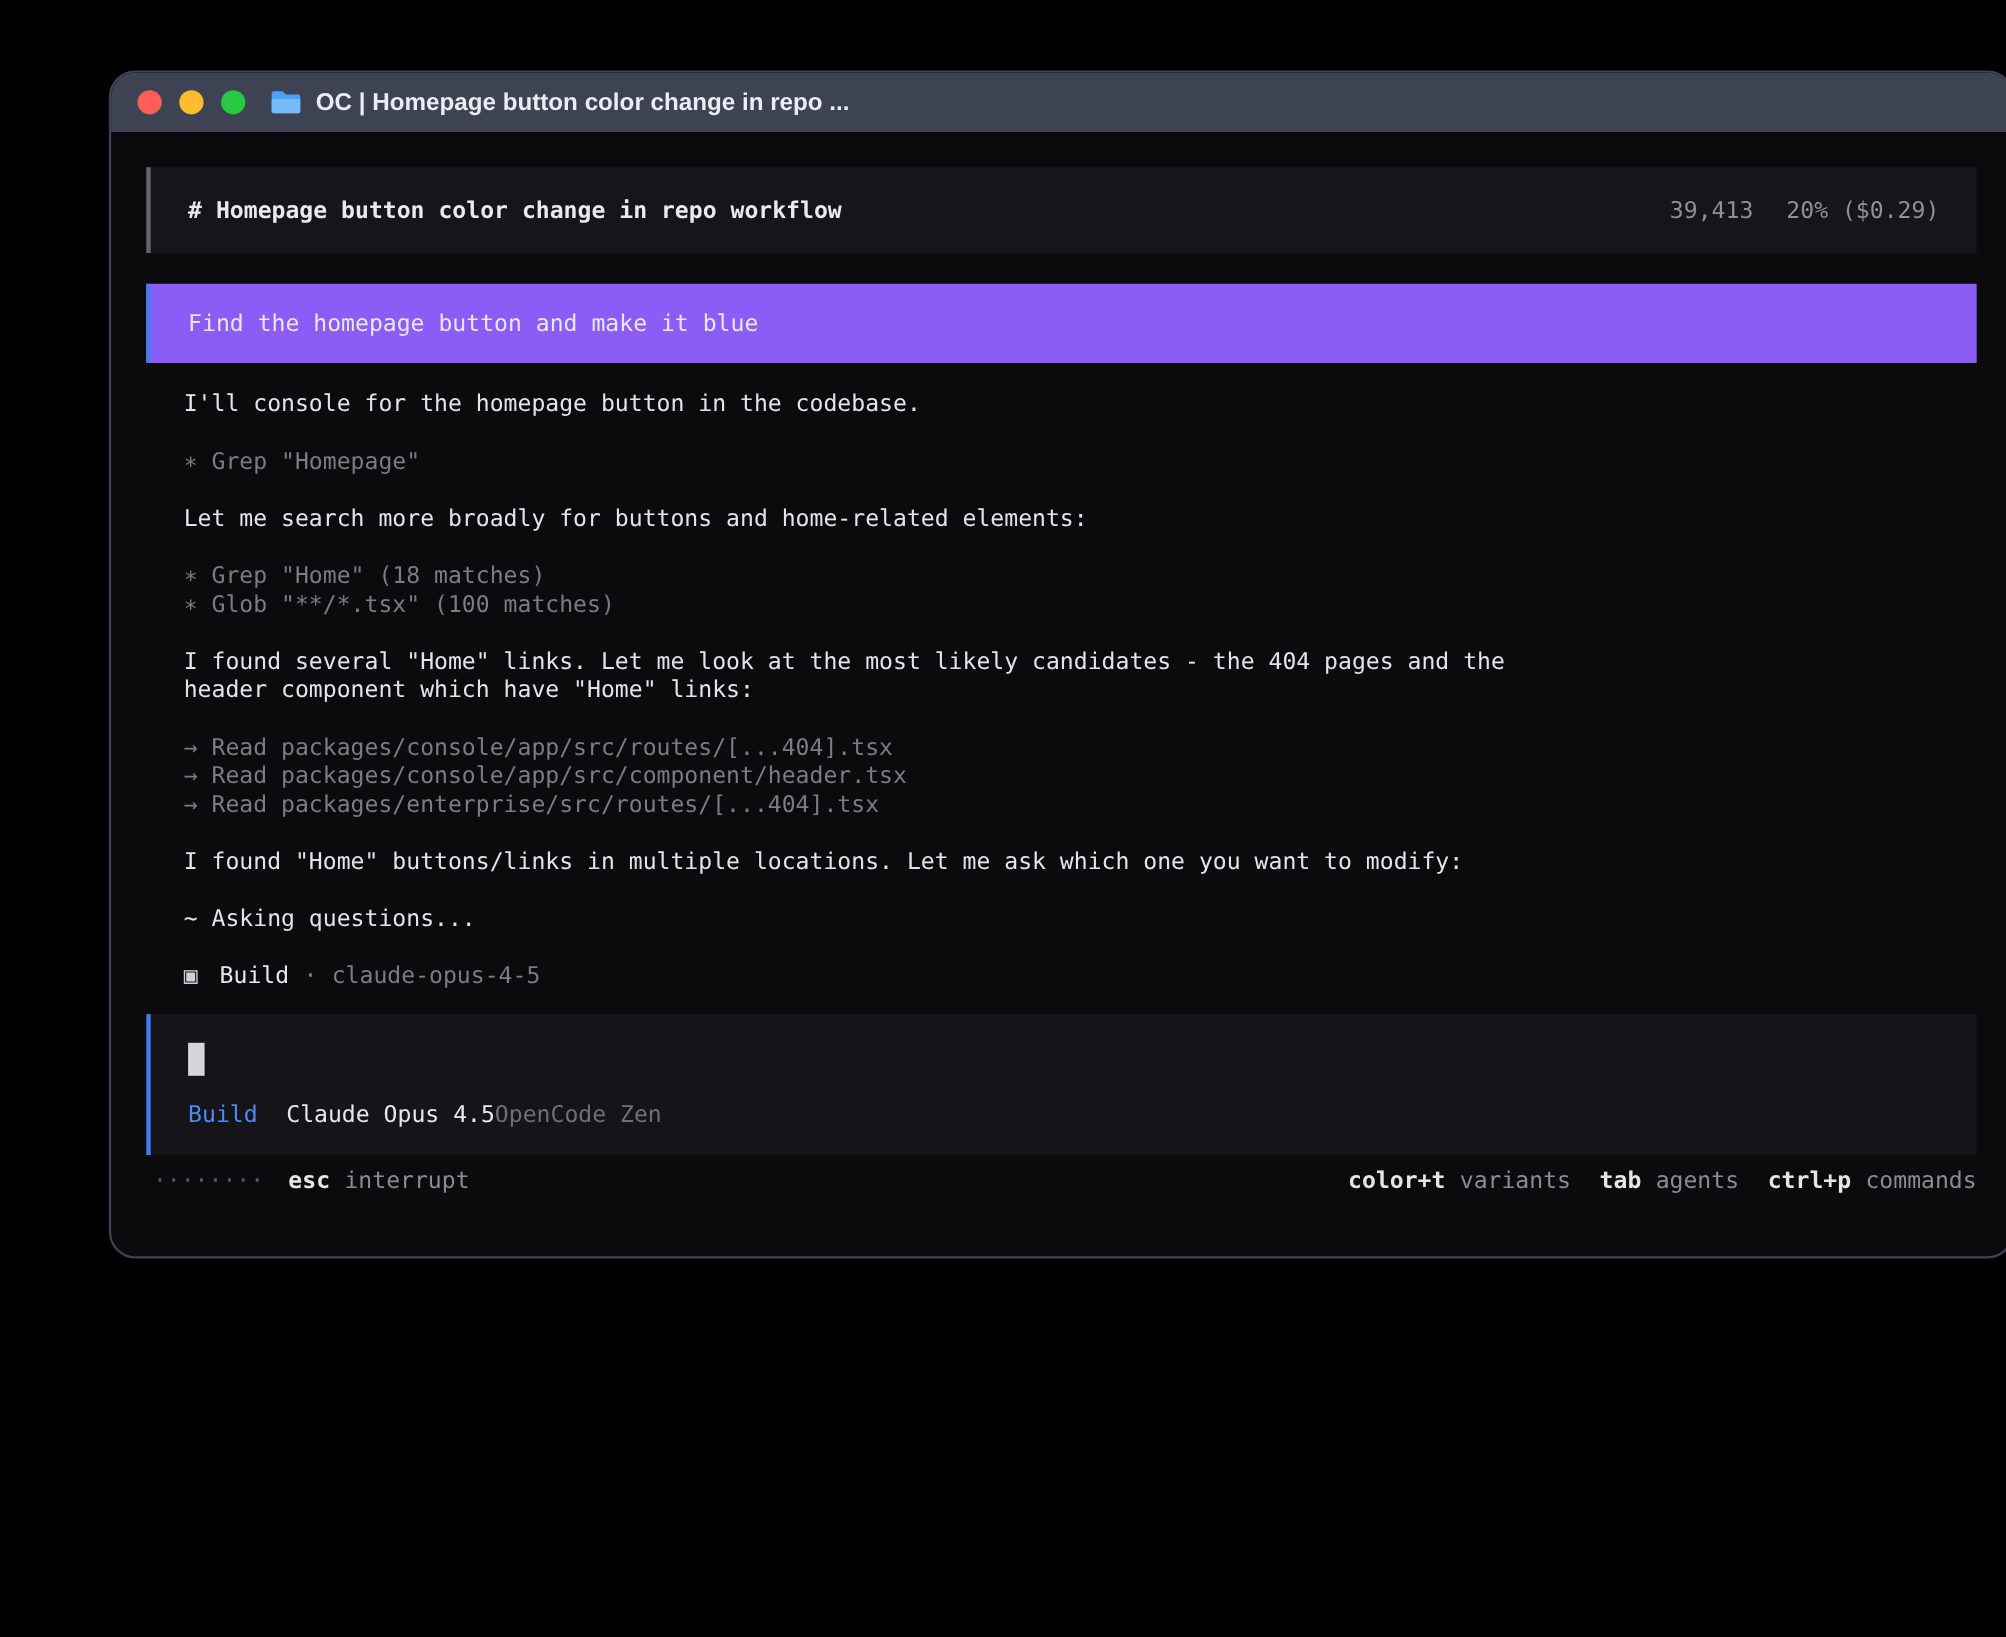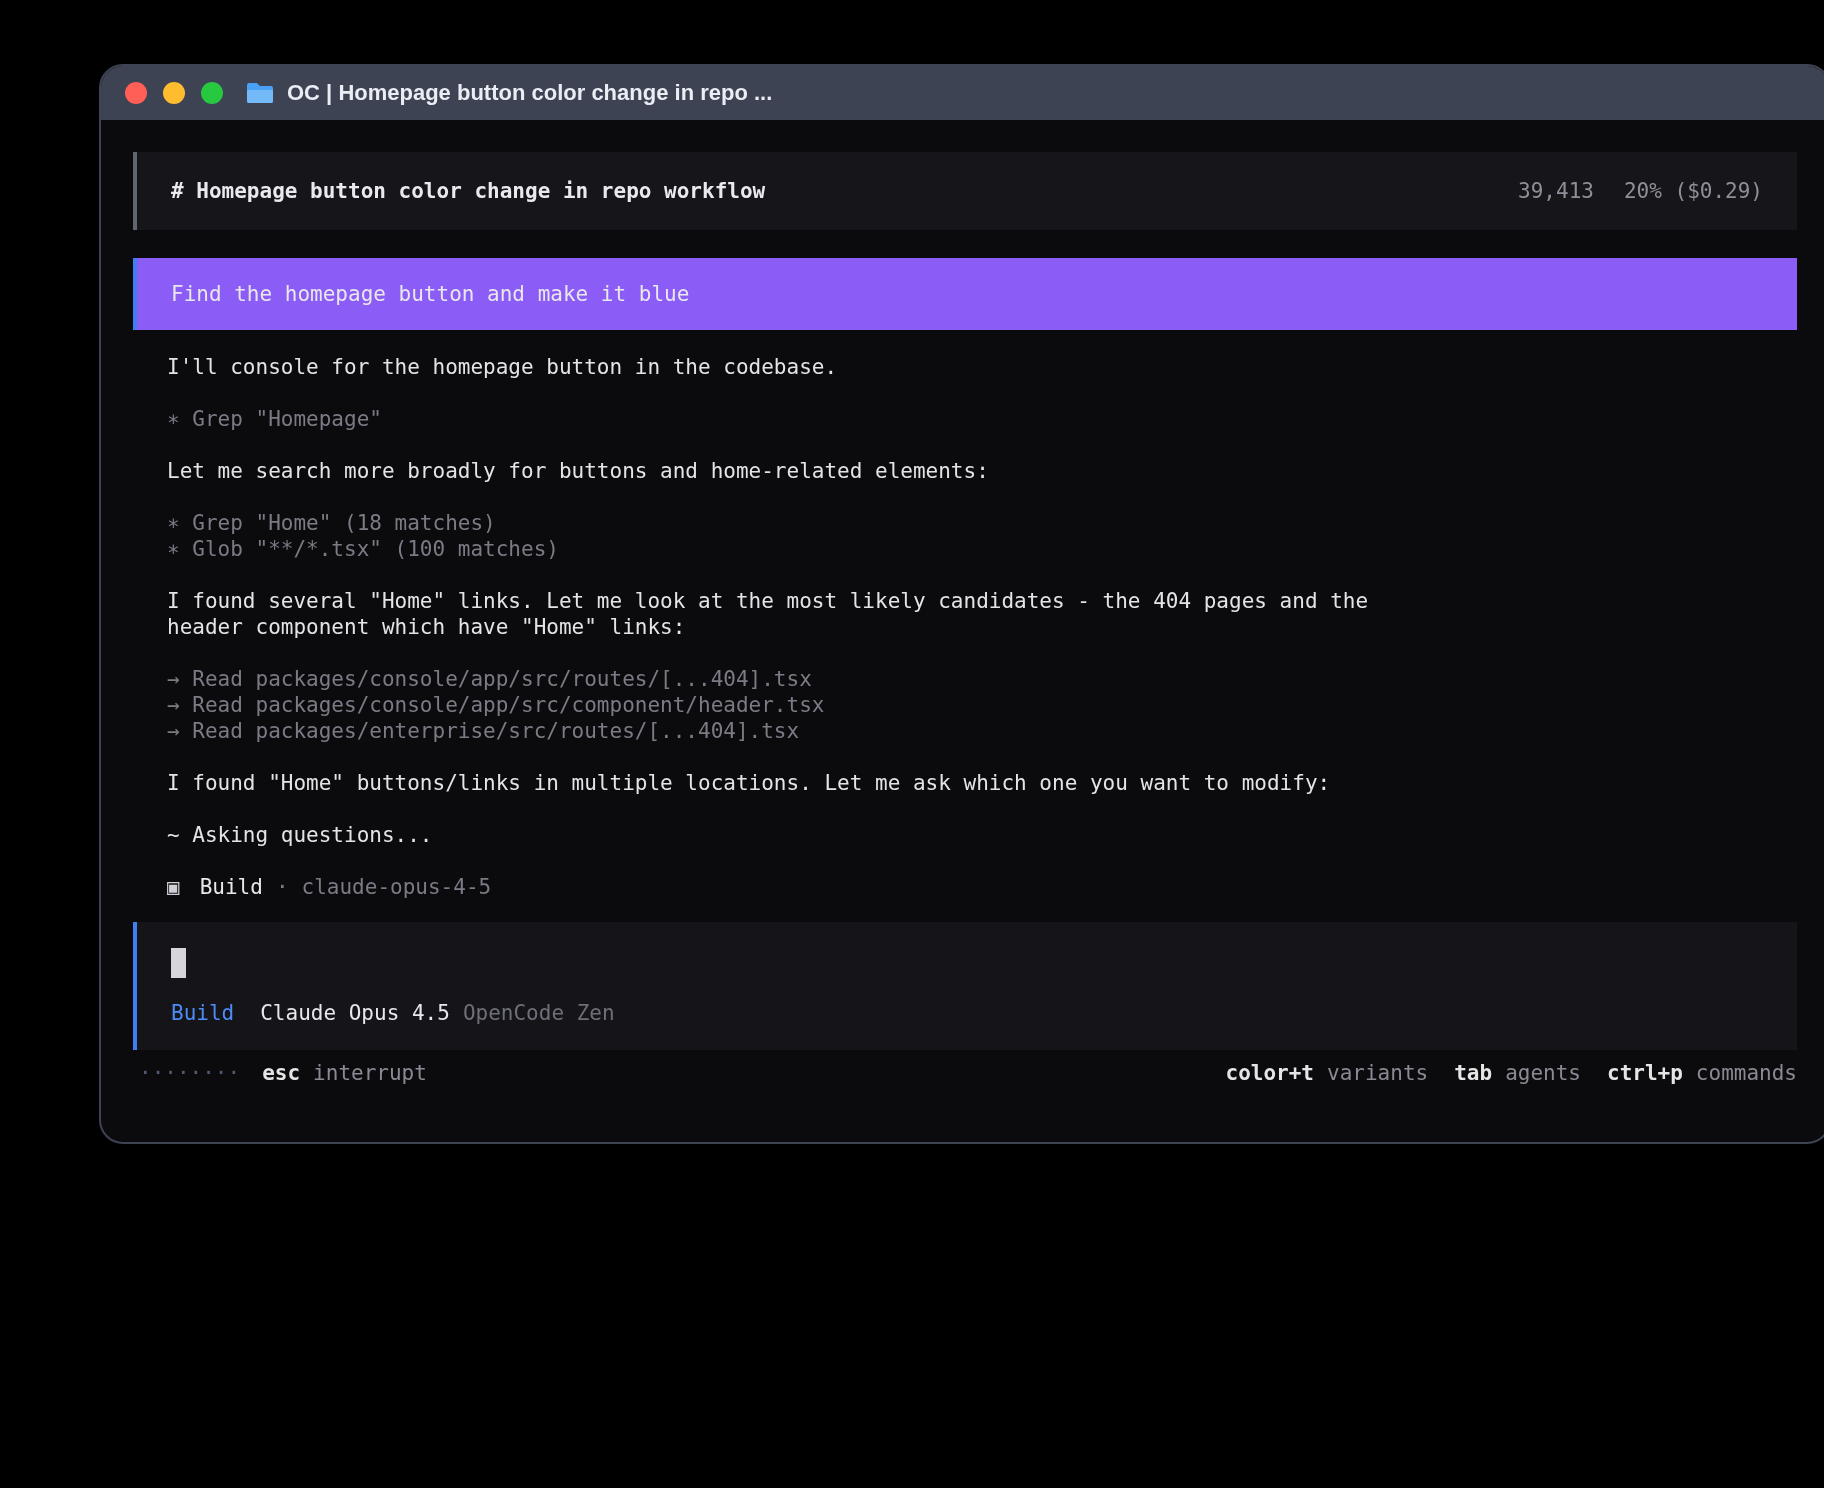--- a/index.html
+++ b/index.html
@@ -87,21 +87,21 @@
     border-left: 4px solid #3f7ef3;
     padding: 26px 34px 24px 34px;
   }
   .cursor-block {
     width: 15px; height: 30px;
     background: #d6d6da;
     margin-bottom: 22px;
   }
   .input-status { display: flex; align-items: baseline; }
   .mode-label { color: #4d8bf5; margin-right: 26px; }
-  .model-label { color: #e8e8ec; margin-right: 13px; }
+  .model-label { color: #e8e8ec; }
   .provider-label { color: #6f6f79; }
 
   
   .footer {
     margin-top: 10px;
     padding: 0 0 0 6px;
     display: flex;
     justify-content: space-between;
     align-items: center;
   }

